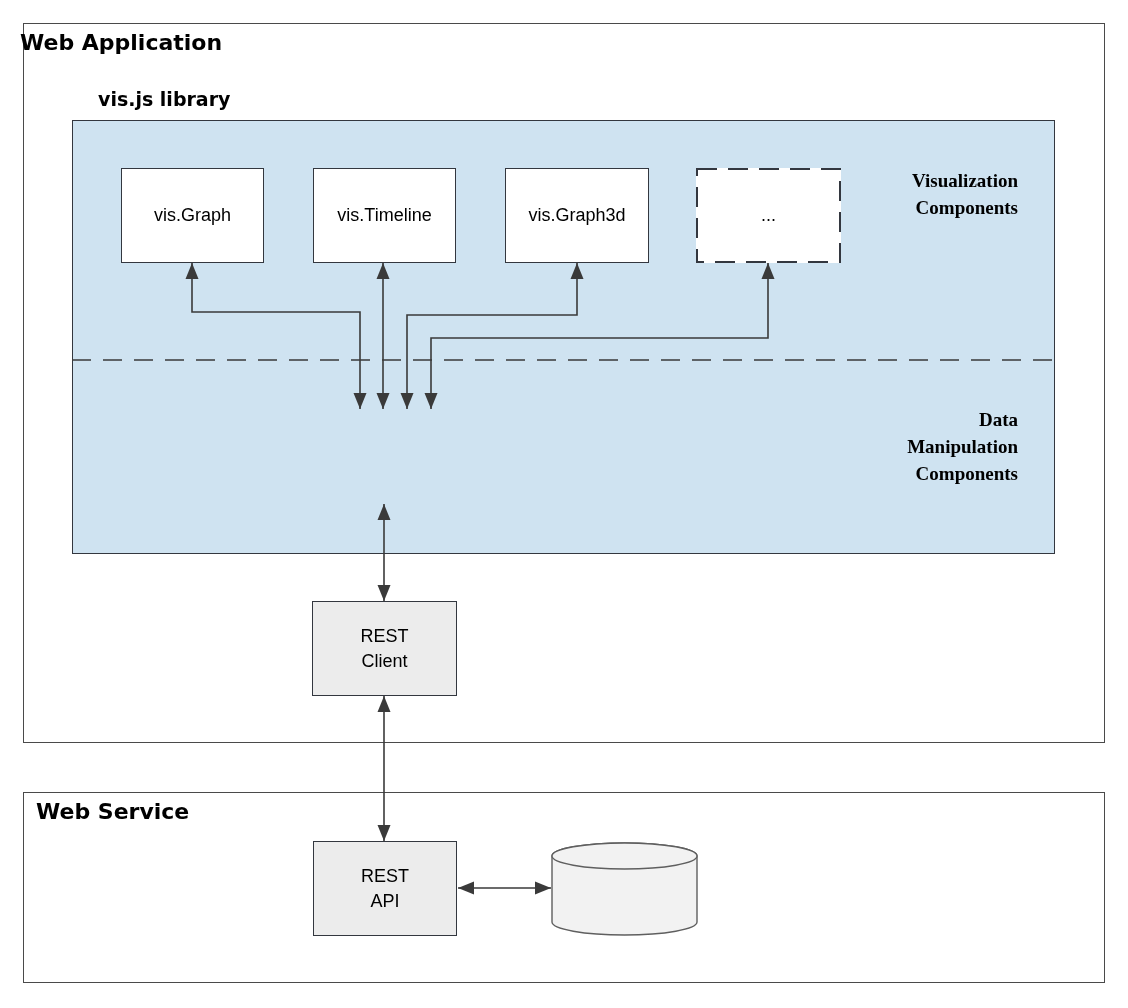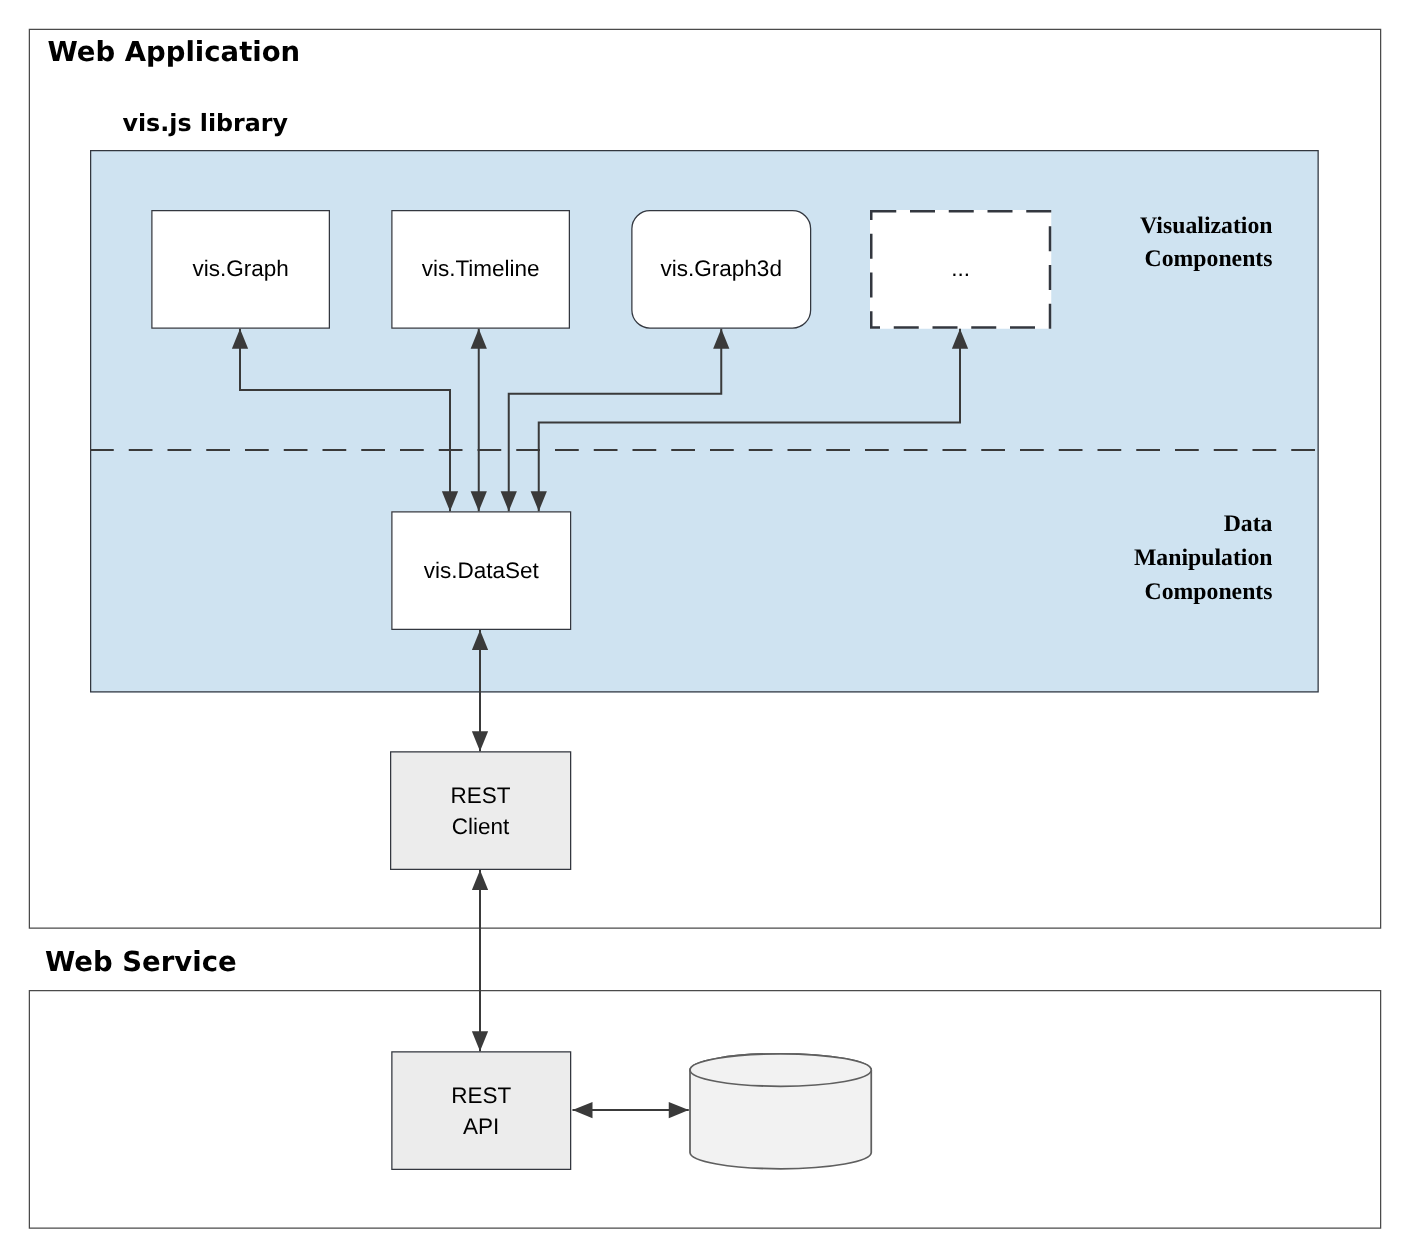--- a/index.html
+++ b/index.html
@@ -46,46 +46,43 @@
 </head>
 <body>
 
 <div class="stage">
 
   <div class="outer-box" style="left:23px;top:23px;width:1082px;height:720px;"></div>
   <div class="outer-box" style="left:23px;top:792px;width:1082px;height:191px;"></div>
 
   <div class="panel" style="left:72px;top:120px;width:983px;height:434px;"></div>
 
-  <div class="h1" style="left:38px;top:30px;">Web Application</div>
+  <div class="h1" style="left:20px;top:30px;">Web Application</div>
   <div class="h2" style="left:82px;top:88px;">vis.js library</div>
-  <div class="h1" style="left:36px;top:758px;">Web Service</div>
+  <div class="h1" style="left:36px;top:799px;">Web Service</div>
 
   <div class="side-label" style="left:808px;top:167px;width:210px;">Visualization
 Components</div>
   <div class="side-label" style="left:808px;top:406px;width:210px;">Data
 Manipulation
 Components</div>
 
   <div class="node" style="left:313px;top:168px;width:143px;height:95px;">
     <span>vis.Timeline</span>
   </div>
   <div class="node" style="left:121px;top:168px;width:143px;height:95px;">
     <span>vis.Graph</span>
   </div>
-  <div class="node" style="left:505px;top:168px;width:144px;height:95px;border-radius:15px;">
+  <div class="node" style="left:505px;top:168px;width:144px;height:95px;">
     <span>vis.Graph3d</span>
   </div>
   <div class="node no-border" style="left:696px;top:168px;width:145px;height:95px;">
     <span>...</span>
   </div>
 
-  <div class="node" style="left:313px;top:409px;width:144px;height:95px;">
-    <span>vis.DataSet</span>
-  </div>
 
   <div class="node gray" style="left:312px;top:601px;width:145px;height:95px;">
     <span>REST
 Client</span>
   </div>
 
   <div class="node gray" style="left:313px;top:841px;width:144px;height:95px;">
     <span>REST
 API</span>
   </div>

